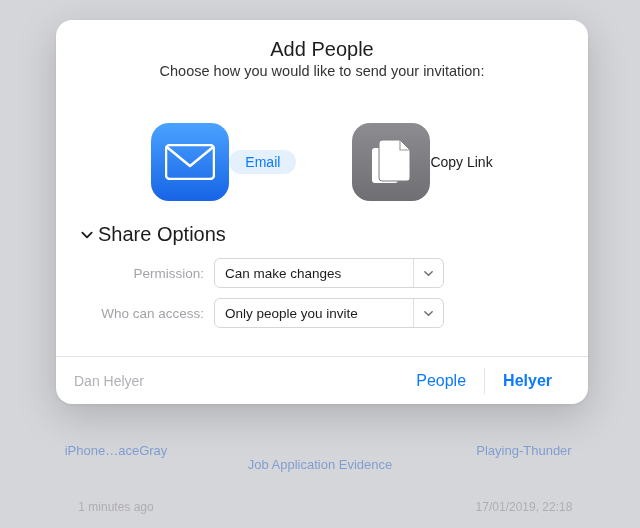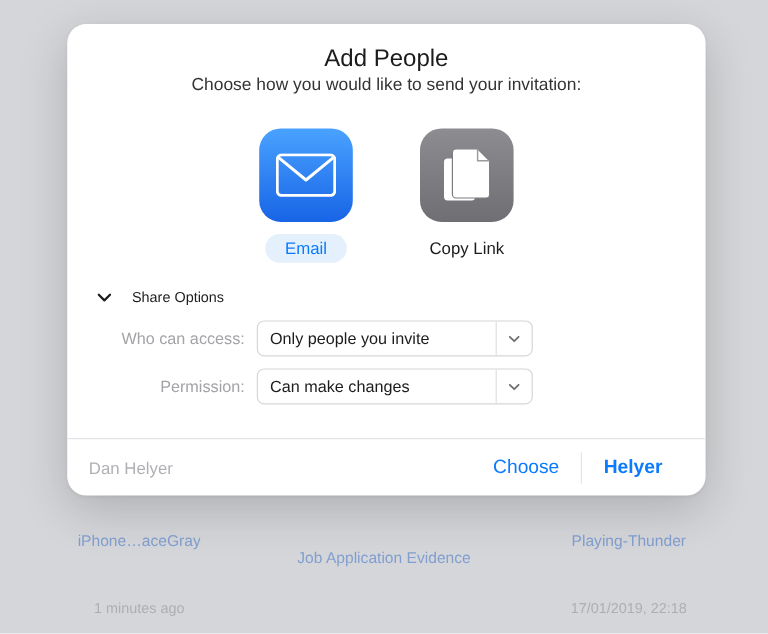--- a/index.html
+++ b/index.html
@@ -82,23 +82,23 @@
       color: #333;
     }
     .methods {
       display: flex;
       justify-content: center;
       gap: 56px;
       padding: 24px 24px 18px;
     }
     .method {
       display: flex;
-      flex-direction: column;
-      align-items: center;
-      gap: 10px;
+      flex-direction: row;
+      align-items: center;
+      margin-top: 16px;
     }
     .app-icon {
       width: 78px;
       height: 78px;
       border-radius: 18px;
       display: flex;
       align-items: center;
       justify-content: center;
     }
     .app-icon.mail {
@@ -119,22 +119,22 @@
       font-size: 14px;
       color: #1c1c1e;
       padding: 4px 0;
     }
     .options {
       padding: 4px 24px 18px;
     }
     .disclosure {
       display: flex;
       align-items: center;
-      gap: 16px;
-      font-size: 12px;
+      gap: 4px;
+      font-size: 20px;
       color: #1c1c1e;
       margin-bottom: 12px;
     }
     .disclosure svg {
       width: 14px;
       height: 14px;
     }
     .opt-row {
       display: flex;
       align-items: center;
@@ -255,46 +255,46 @@
       <span class="plain-label">Copy Link</span>
     </div>
   </div>
 
   <div class="options">
     <div class="disclosure">
       <svg viewBox="0 0 12 12">
           <path d="M2 4 L6 8 L10 4" stroke="#1c1c1e" stroke-width="1.6" fill="none" stroke-linecap="round" stroke-linejoin="round"></path>
         </svg>
       <span>Share Options</span>
+    </div>
+
+    <div class="opt-row">
+      <div class="opt-label">Permission:</div>
+      <div class="select">
+        <span class="sel-text">Can make changes</span>
+        <span class="sel-caret">
+          <svg viewBox="0 0 12 12">
+              <path d="M2 4 L6 8 L10 4" stroke="currentColor" stroke-width="1.6" fill="none" stroke-linecap="round" stroke-linejoin="round"></path>
+            </svg>
+        </span>
+      </div>
     </div>
 
     <div class="opt-row">
       <div class="opt-label">Who can access:</div>
       <div class="select">
         <span class="sel-text">Only people you invite</span>
         <span class="sel-caret">
           <svg viewBox="0 0 12 12">
               <path d="M2 4 L6 8 L10 4" stroke="currentColor" stroke-width="1.6" fill="none" stroke-linecap="round" stroke-linejoin="round"></path>
             </svg>
         </span>
       </div>
     </div>
-
-    <div class="opt-row">
-      <div class="opt-label">Permission:</div>
-      <div class="select">
-        <span class="sel-text">Can make changes</span>
-        <span class="sel-caret">
-          <svg viewBox="0 0 12 12">
-              <path d="M2 4 L6 8 L10 4" stroke="currentColor" stroke-width="1.6" fill="none" stroke-linecap="round" stroke-linejoin="round"></path>
-            </svg>
-        </span>
-      </div>
-    </div>
   </div>
 
   <div class="footer">
     <span class="author">Dan Helyer</span>
-    <button class="footer-btn">Choose</button>
+    <button class="footer-btn">People</button>
     <div class="footer-divider"></div>
     <button class="footer-btn primary">Helyer</button>
   </div>
 </div>
 
 </body></html>

